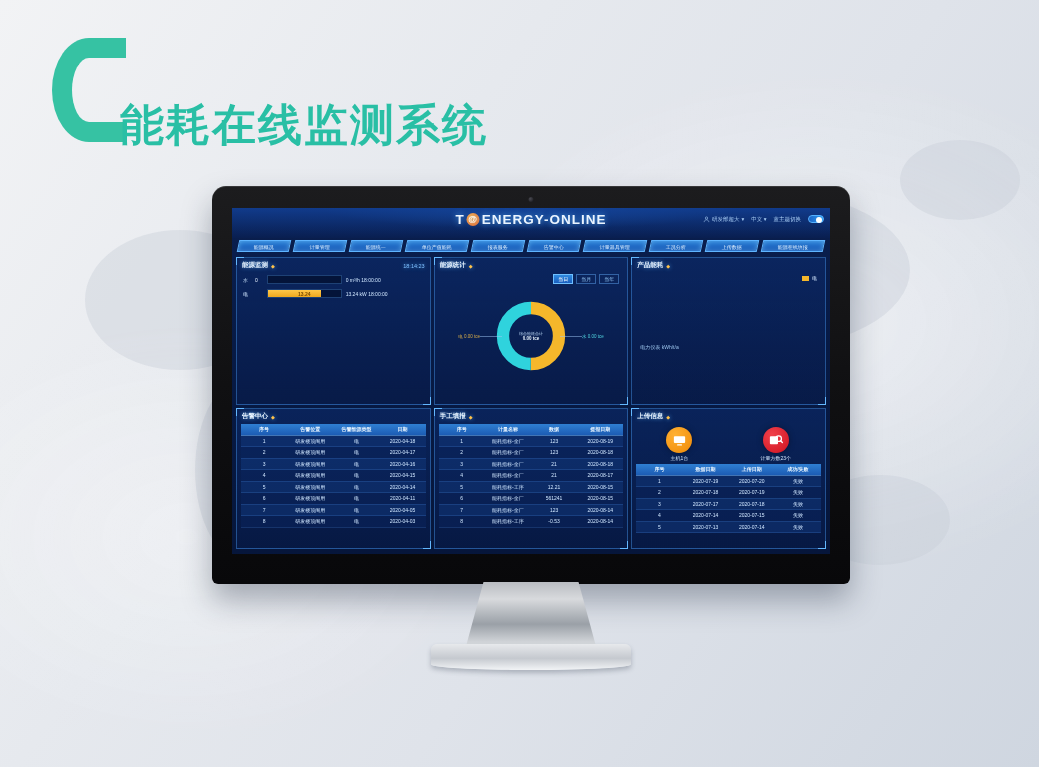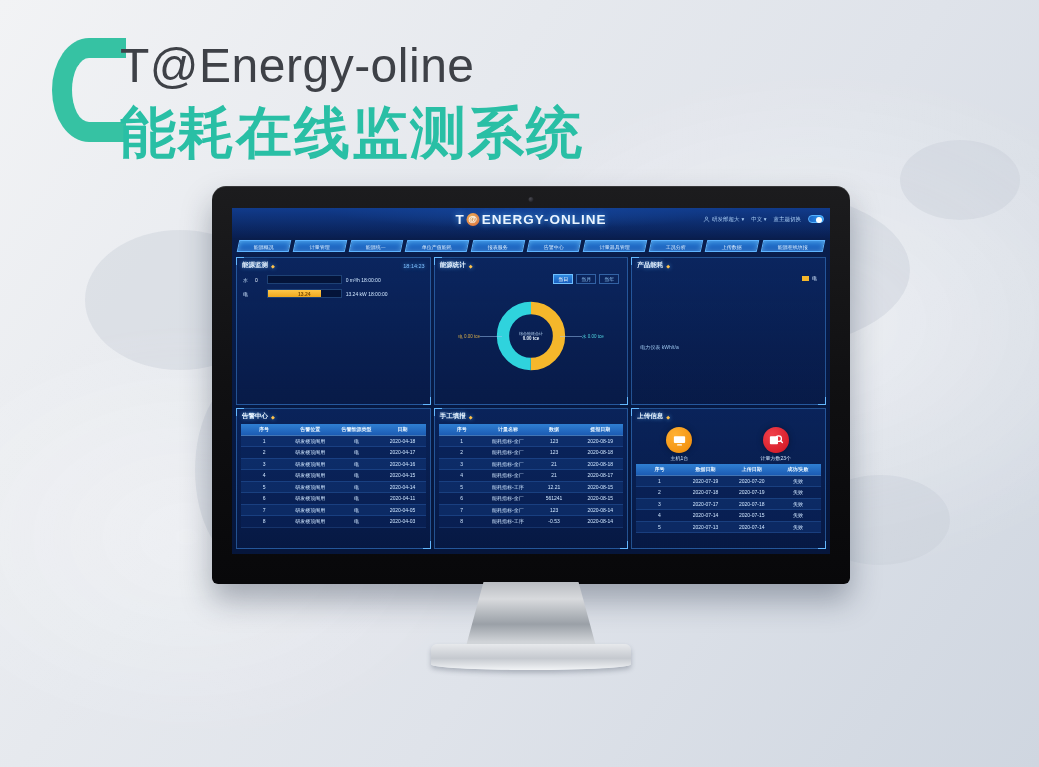--- a/index.html
+++ b/index.html
@@ -32,21 +32,21 @@
     border-right: 0;
     box-sizing: border-box;
   }
   .brand-en {
     position: absolute; left: 68px; top: 16px;
     font-size: 48px; font-weight: 400; color: #3e4147;
     letter-spacing: .5px; white-space: nowrap;
   }
   .brand-cn {
     position: absolute; left: 68px; top: 74px;
-    font-size: 56px; font-weight: 700; color: #29bfa5;
+    font-size: 44px; font-weight: 700; color: #29bfa5;
     letter-spacing: 2px; white-space: nowrap;
   }
 
   
   .monitor { position: absolute; left: 212px; top: 186px; width: 638px; height: 398px; }
   .bezel {
     position: absolute; inset: 0;
     background: linear-gradient(180deg,#1c1c1e 0%, #101012 50%, #08080a 100%);
     border-radius: 14px 14px 6px 6px;
     box-shadow: 0 16px 30px rgba(30,40,60,.35), inset 0 1px 0 rgba(255,255,255,.12);
@@ -239,21 +239,20 @@
       <ellipse cx="880" cy="520" rx="70" ry="45"></ellipse>
       <ellipse cx="960" cy="180" rx="60" ry="40"></ellipse>
     </g>
   </svg>
 </div>
 
 <div class="brand">
   <div class="brand-mark">
     <div class="ring"></div>
   </div>
-  <div class="brand-en">T@Energy-oline</div>
   <div class="brand-cn">能耗在线监测系统</div>
 </div>
 
 <div class="monitor">
   <div class="bezel">
     <div class="cam"></div>
 
     <div class="screen">
       <div class="ui">
 

